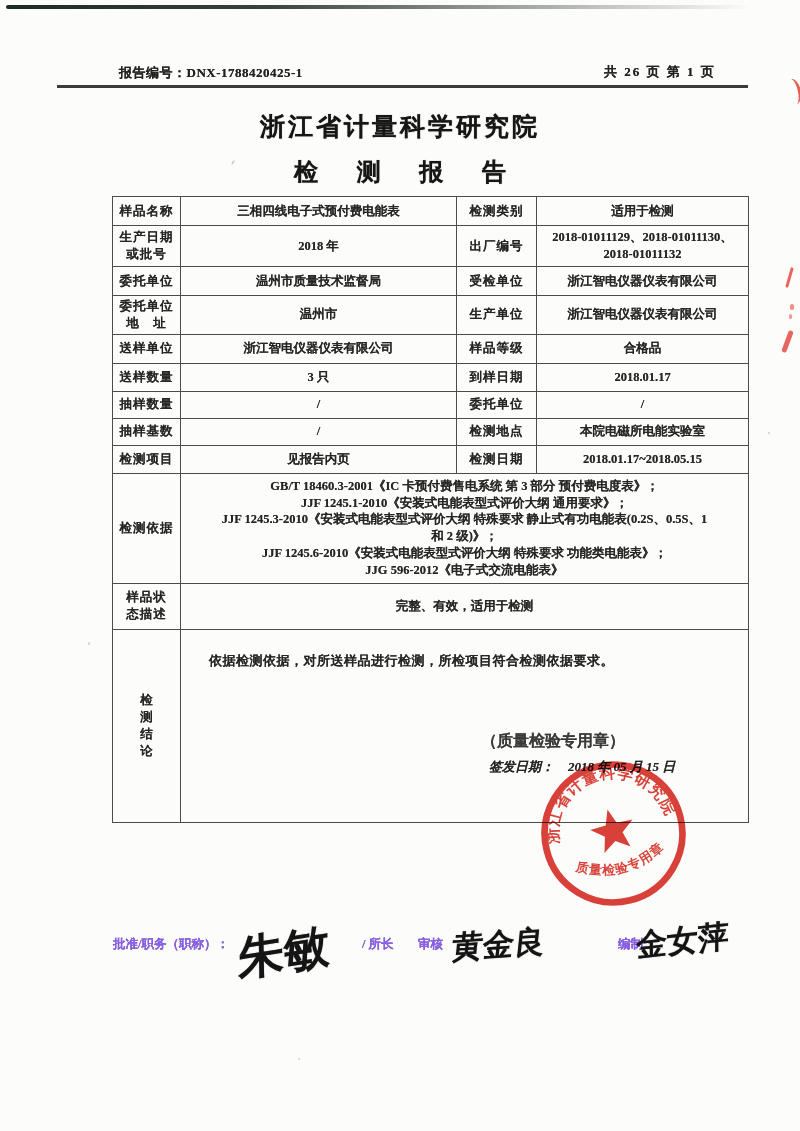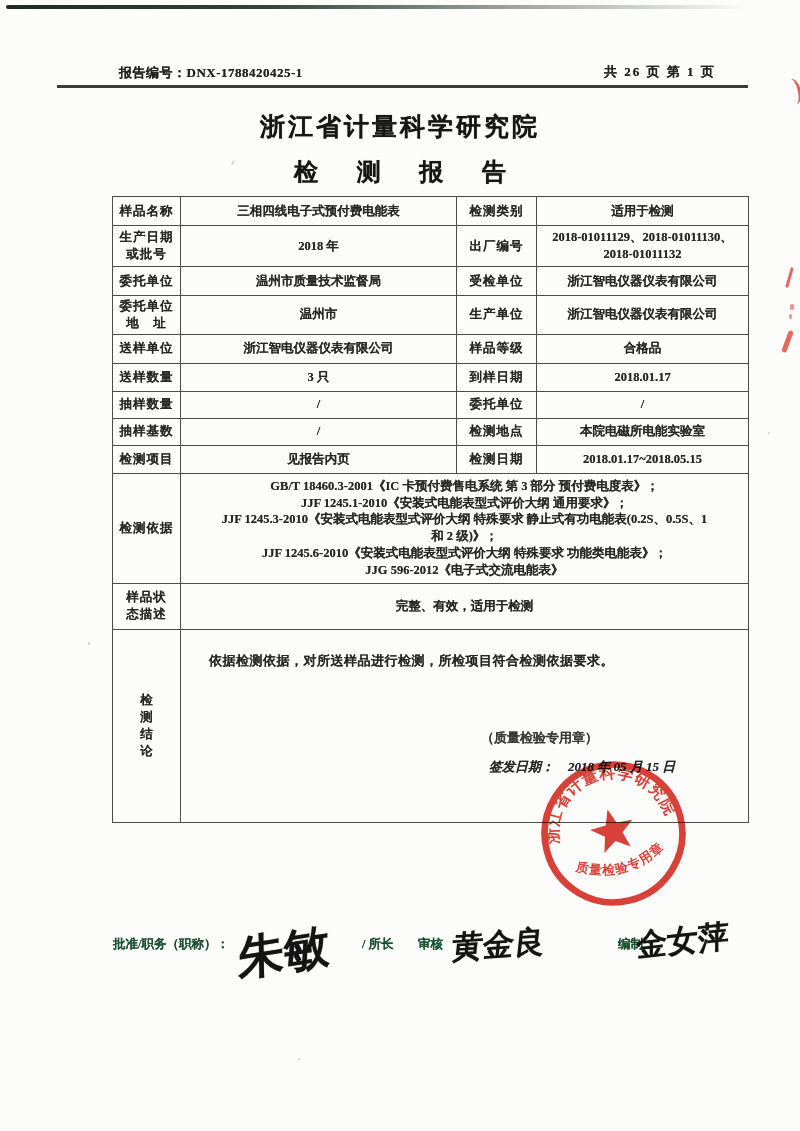--- a/index.html
+++ b/index.html
@@ -37,29 +37,29 @@
     text-align:center;vertical-align:middle;padding:2px 4px;
     white-space:pre-line;color:#262626;text-shadow:0 0 .5px rgba(0,0,0,.6);
     overflow:hidden;}
   td.lab{letter-spacing:1px;}
   td.left{text-align:left;padding-left:9px;}
   td.basis{line-height:1.6;font-size:12.3px;margin-left:32px;}
   td.vlabel{line-height:2.1;letter-spacing:0;}
   td.concl{position:relative;vertical-align:top;margin-left:44px;}
   .concl-text{position:absolute;left:28px;top:22px;font-size:13px;font-weight:600;
     letter-spacing:.5px;}
-  .seal-note{position:absolute;left:300px;top:100px;font-size:13px;font-weight:600;color:#3a3a3a;font-family:Liberation Mono, monospace;}
+  .seal-note{position:absolute;left:300px;top:100px;font-size:16px;font-weight:600;color:#3a3a3a;}
   .issue-line{position:absolute;left:308px;top:128px;font-size:13px;font-weight:700;font-style:italic;}
   .issue-line .dt{margin-left:14px;}
   td.remark{font-size:11.6px;text-align:left;padding-left:8px;letter-spacing:0;}
   
   .stamp{position:absolute;left:537px;top:757px;width:153px;height:153px;
     transform:rotate(-14deg);opacity:.88;mix-blend-mode:multiply;}
   
-  .foot-label{position:absolute;font-size:12.5px;font-weight:700;color:#14532d;
+  .foot-label{position:absolute;font-size:12.5px;font-weight:700;color:#8b5cf6;
     text-shadow:0 0 .5px rgba(0,0,0,.6);}
   .sig{position:absolute;font-weight:700;color:#141414;white-space:nowrap;
     text-shadow:0 0 1px rgba(0,0,0,.55);}
   .sig1{left:238px;top:922px;font-size:46px;transform:rotate(-9deg) skewX(-8deg);}
   .sig2{left:452px;top:924px;font-size:31px;transform:rotate(-4deg) skewX(-10deg);}
   .sig3{left:636px;top:920px;font-size:31px;transform:rotate(-6deg) skewX(-6deg);}
 </style>
 </head>
 <body>
 

